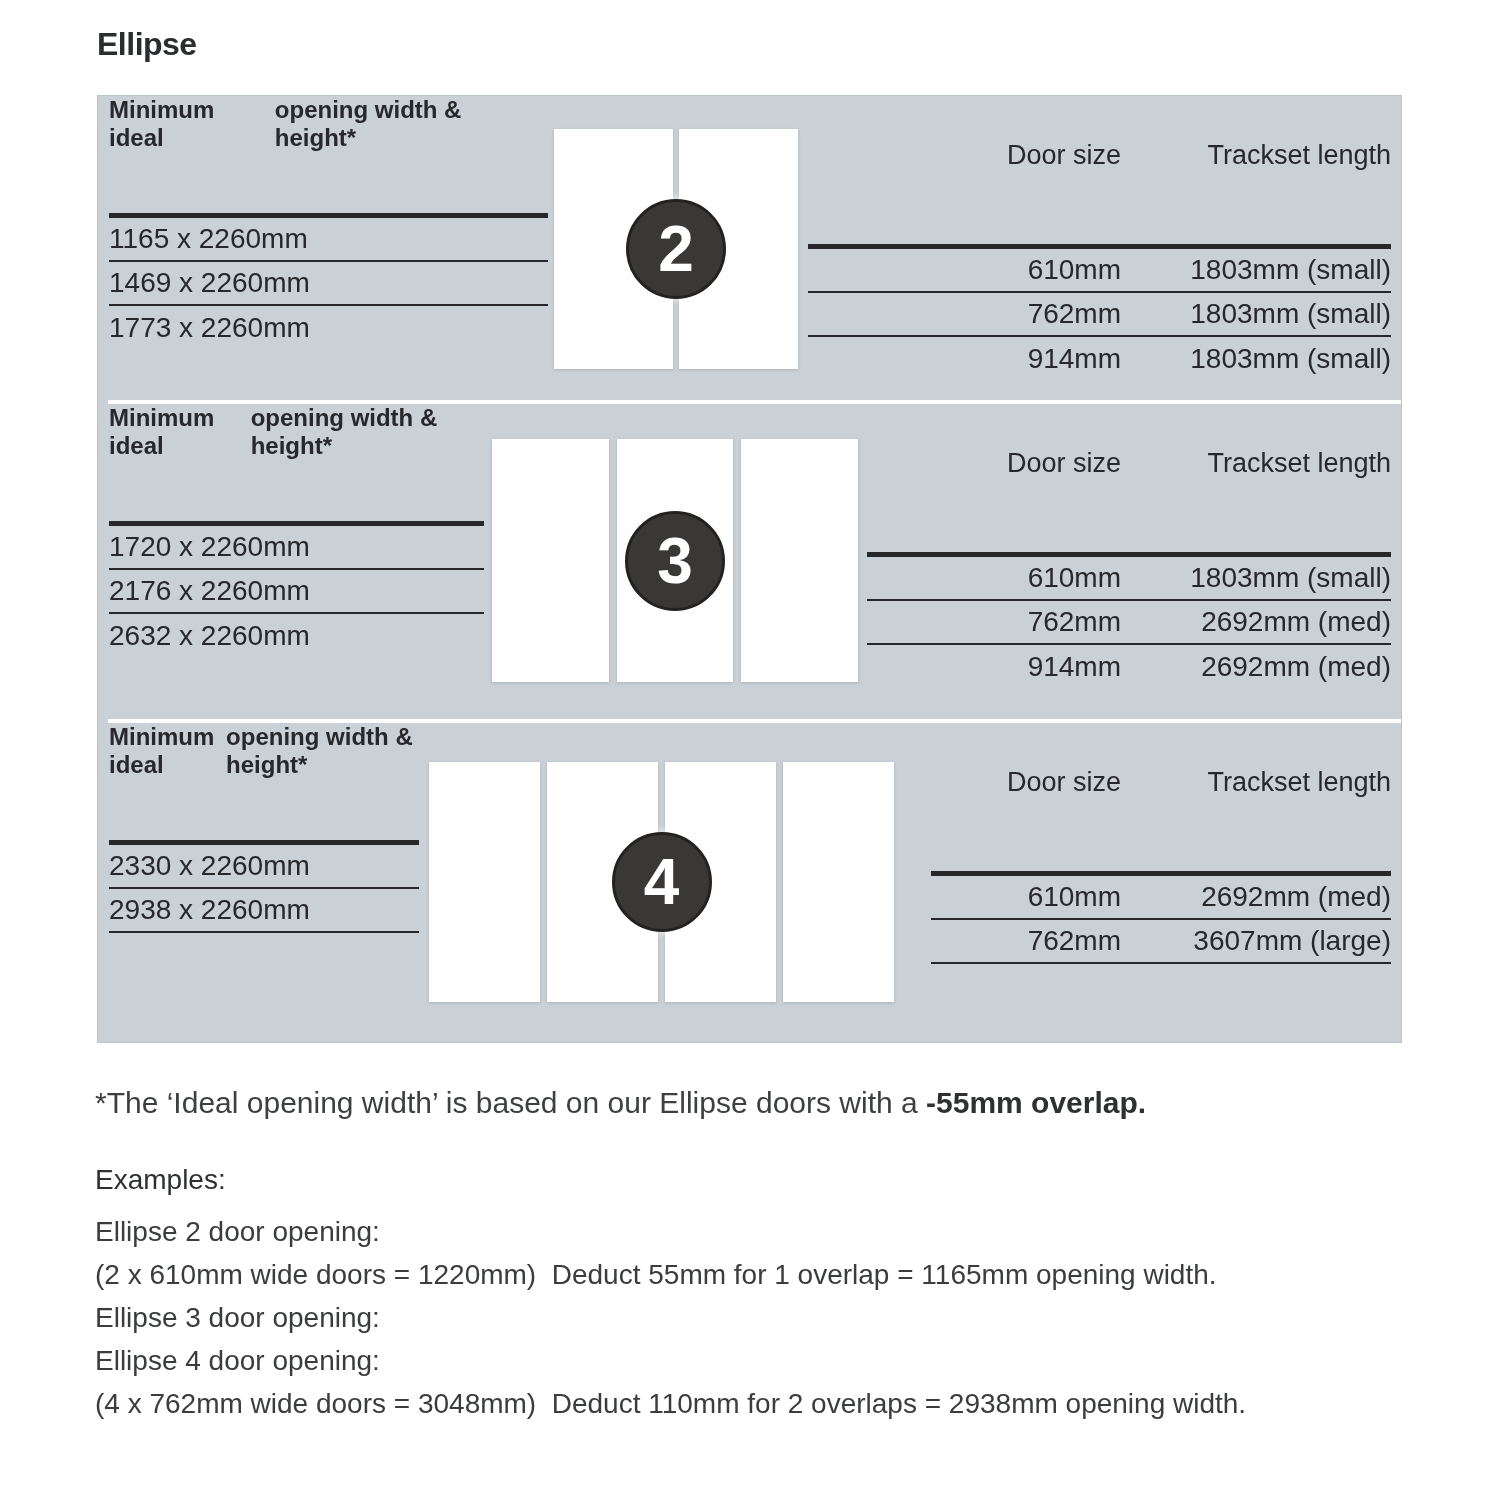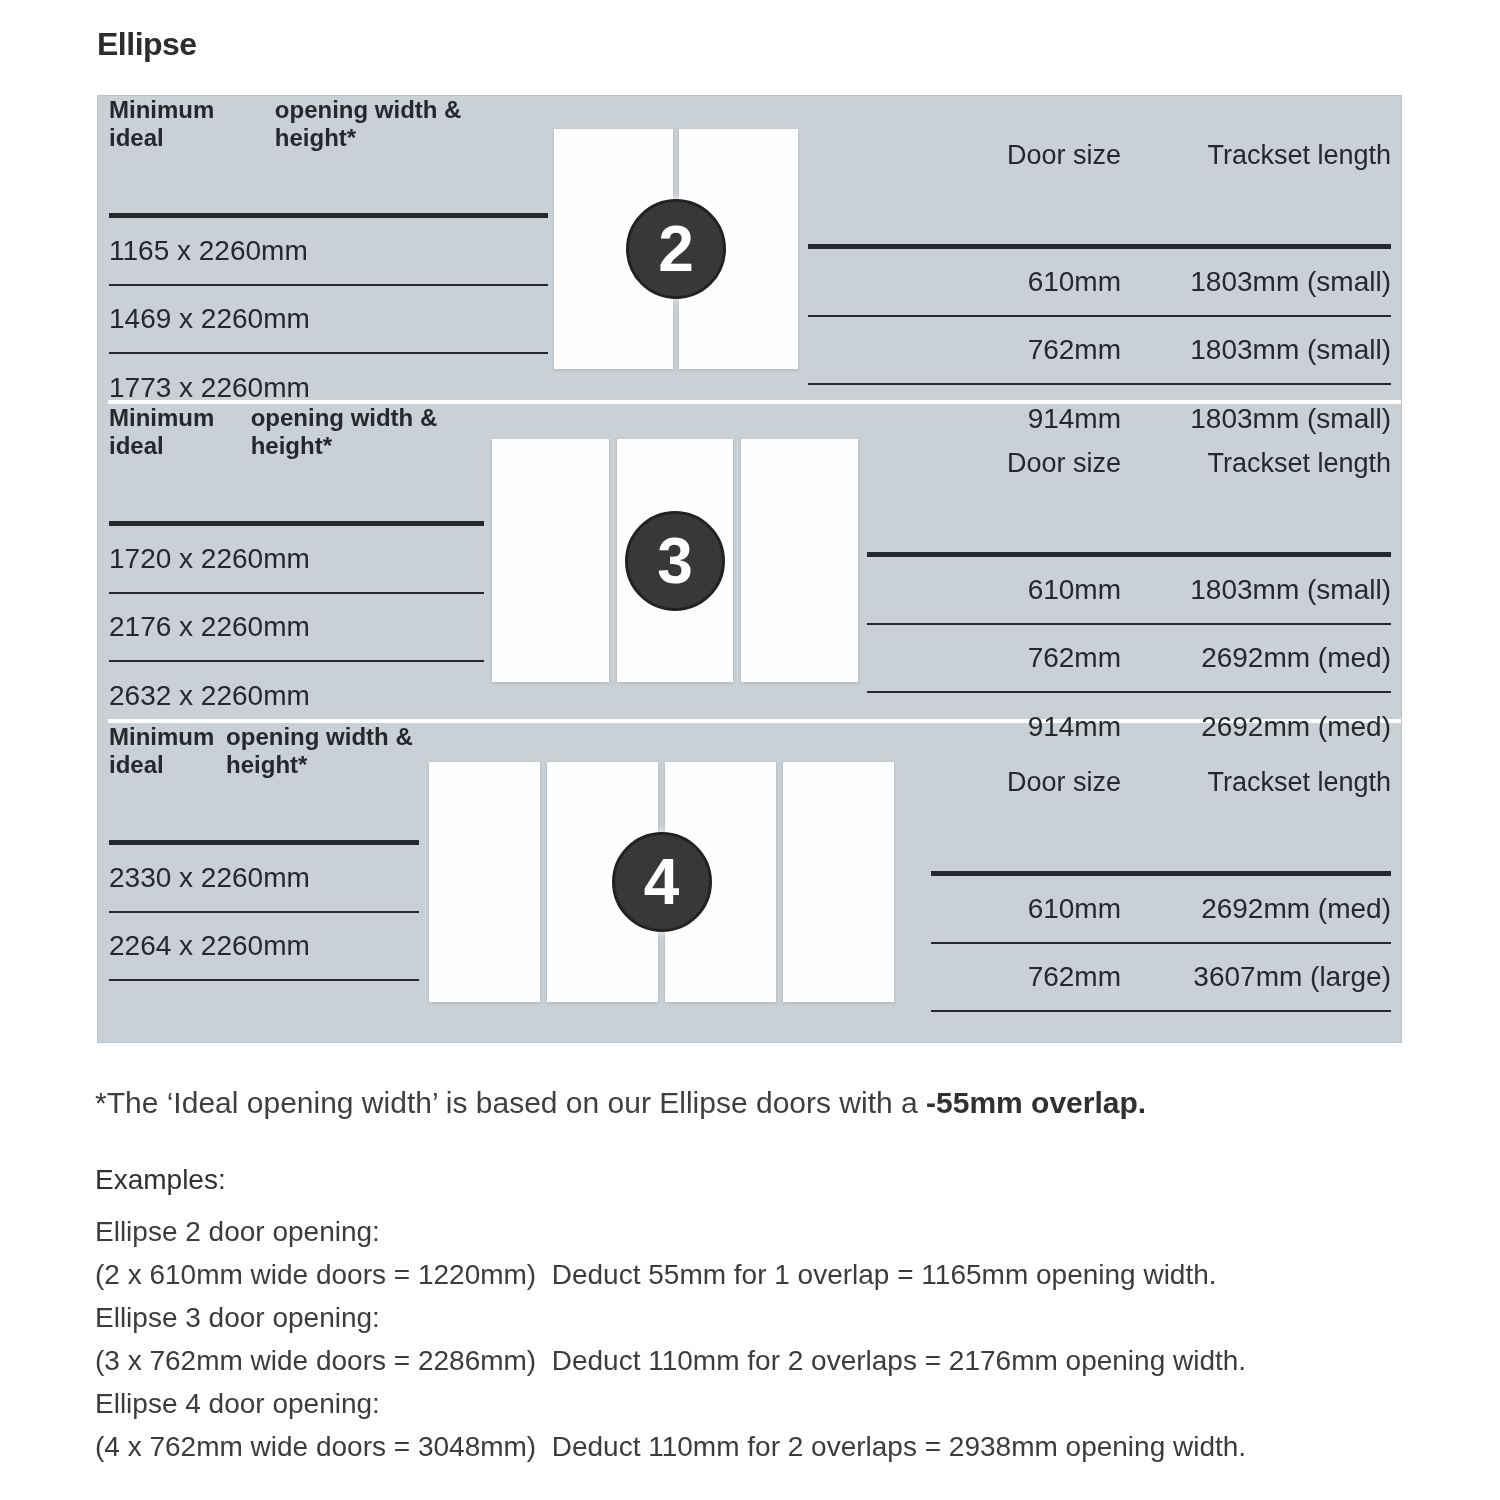--- a/index.html
+++ b/index.html
@@ -26,21 +26,21 @@
   .sep{height:4px;background:#ffffff;margin-left:10px;flex:none;}
 
   
   .left-table{position:absolute;left:11px;top:0;}
   .s1 .left-table{width:439px;}
   .s2 .left-table{width:375px;}
   .s3 .left-table{width:310px;}
   .lt-header{height:122px;display:flex;flex-direction:row;justify-content:flex-end;
     padding-bottom:12px;border-bottom:5px solid var(--ink);
     font-weight:700;font-size:24px;line-height:28px;}
-  .row{height:68px;display:flex;align-items:center;font-size:28px;font-weight:500;
+  .row{height:44px;display:flex;align-items:center;font-size:28px;font-weight:500;
     border-bottom:2px solid var(--ink);}
   .row.no-line{border-bottom:none;}
 
   
   .doors{position:absolute;display:flex;}
   .s1 .doors{left:456px;top:33px;width:244px;height:240px;gap:6px;}
   .s2 .doors{left:394px;top:35px;width:366px;height:243px;gap:8px;}
   .s3 .doors{left:331px;top:39px;width:465px;height:240px;gap:7px;}
   .door{flex:1;background:#fefefe;box-shadow:0 1px 3px rgba(40,50,60,0.18);}
   .count-circle{position:absolute;left:50%;top:50%;transform:translate(-50%,-50%);
@@ -172,21 +172,21 @@
   <div class="section s3">
     <div class="left-table">
       <div class="lt-header">
         <div>Minimum ideal</div>
         <div>opening width &amp; height*</div>
       </div>
       <div class="row">
           <span>2330 x 2260mm</span>
         </div>
       <div class="row">
-          <span>2264 x 2260mm</span>
+          <span>2938 x 2260mm</span>
         </div>
     </div>
 
     <div class="doors">
       <div class="door"></div>
       <div class="door"></div>
       <div class="door"></div>
       <div class="door"></div>
       <div class="count-circle">
           <span>4</span>
@@ -212,16 +212,15 @@
 </div>
 
 <div class="bottom">
   <p class="footnote"><span>*The ‘Ideal opening width’ is based on our Ellipse doors with a </span><b>-55mm overlap.</b></p>
 
   <p class="examples-heading">Examples:</p>
 
   <p class="ex-line">Ellipse 2 door opening:</p>
   <p class="ex-line">(2 x 610mm wide doors = 1220mm)  Deduct 55mm for 1 overlap = 1165mm opening width.</p>
   <p class="ex-line">Ellipse 3 door opening:</p>
-  <p class="ex-line">(3 x 762mm wide doors = 2286mm)  Deduct 110mm for 2 overlaps = 2176mm opening width.</p>
   <p class="ex-line">Ellipse 4 door opening:</p>
   <p class="ex-line">(4 x 762mm wide doors = 3048mm)  Deduct 110mm for 2 overlaps = 2938mm opening width.</p>
 </div>
 
 </body></html>

